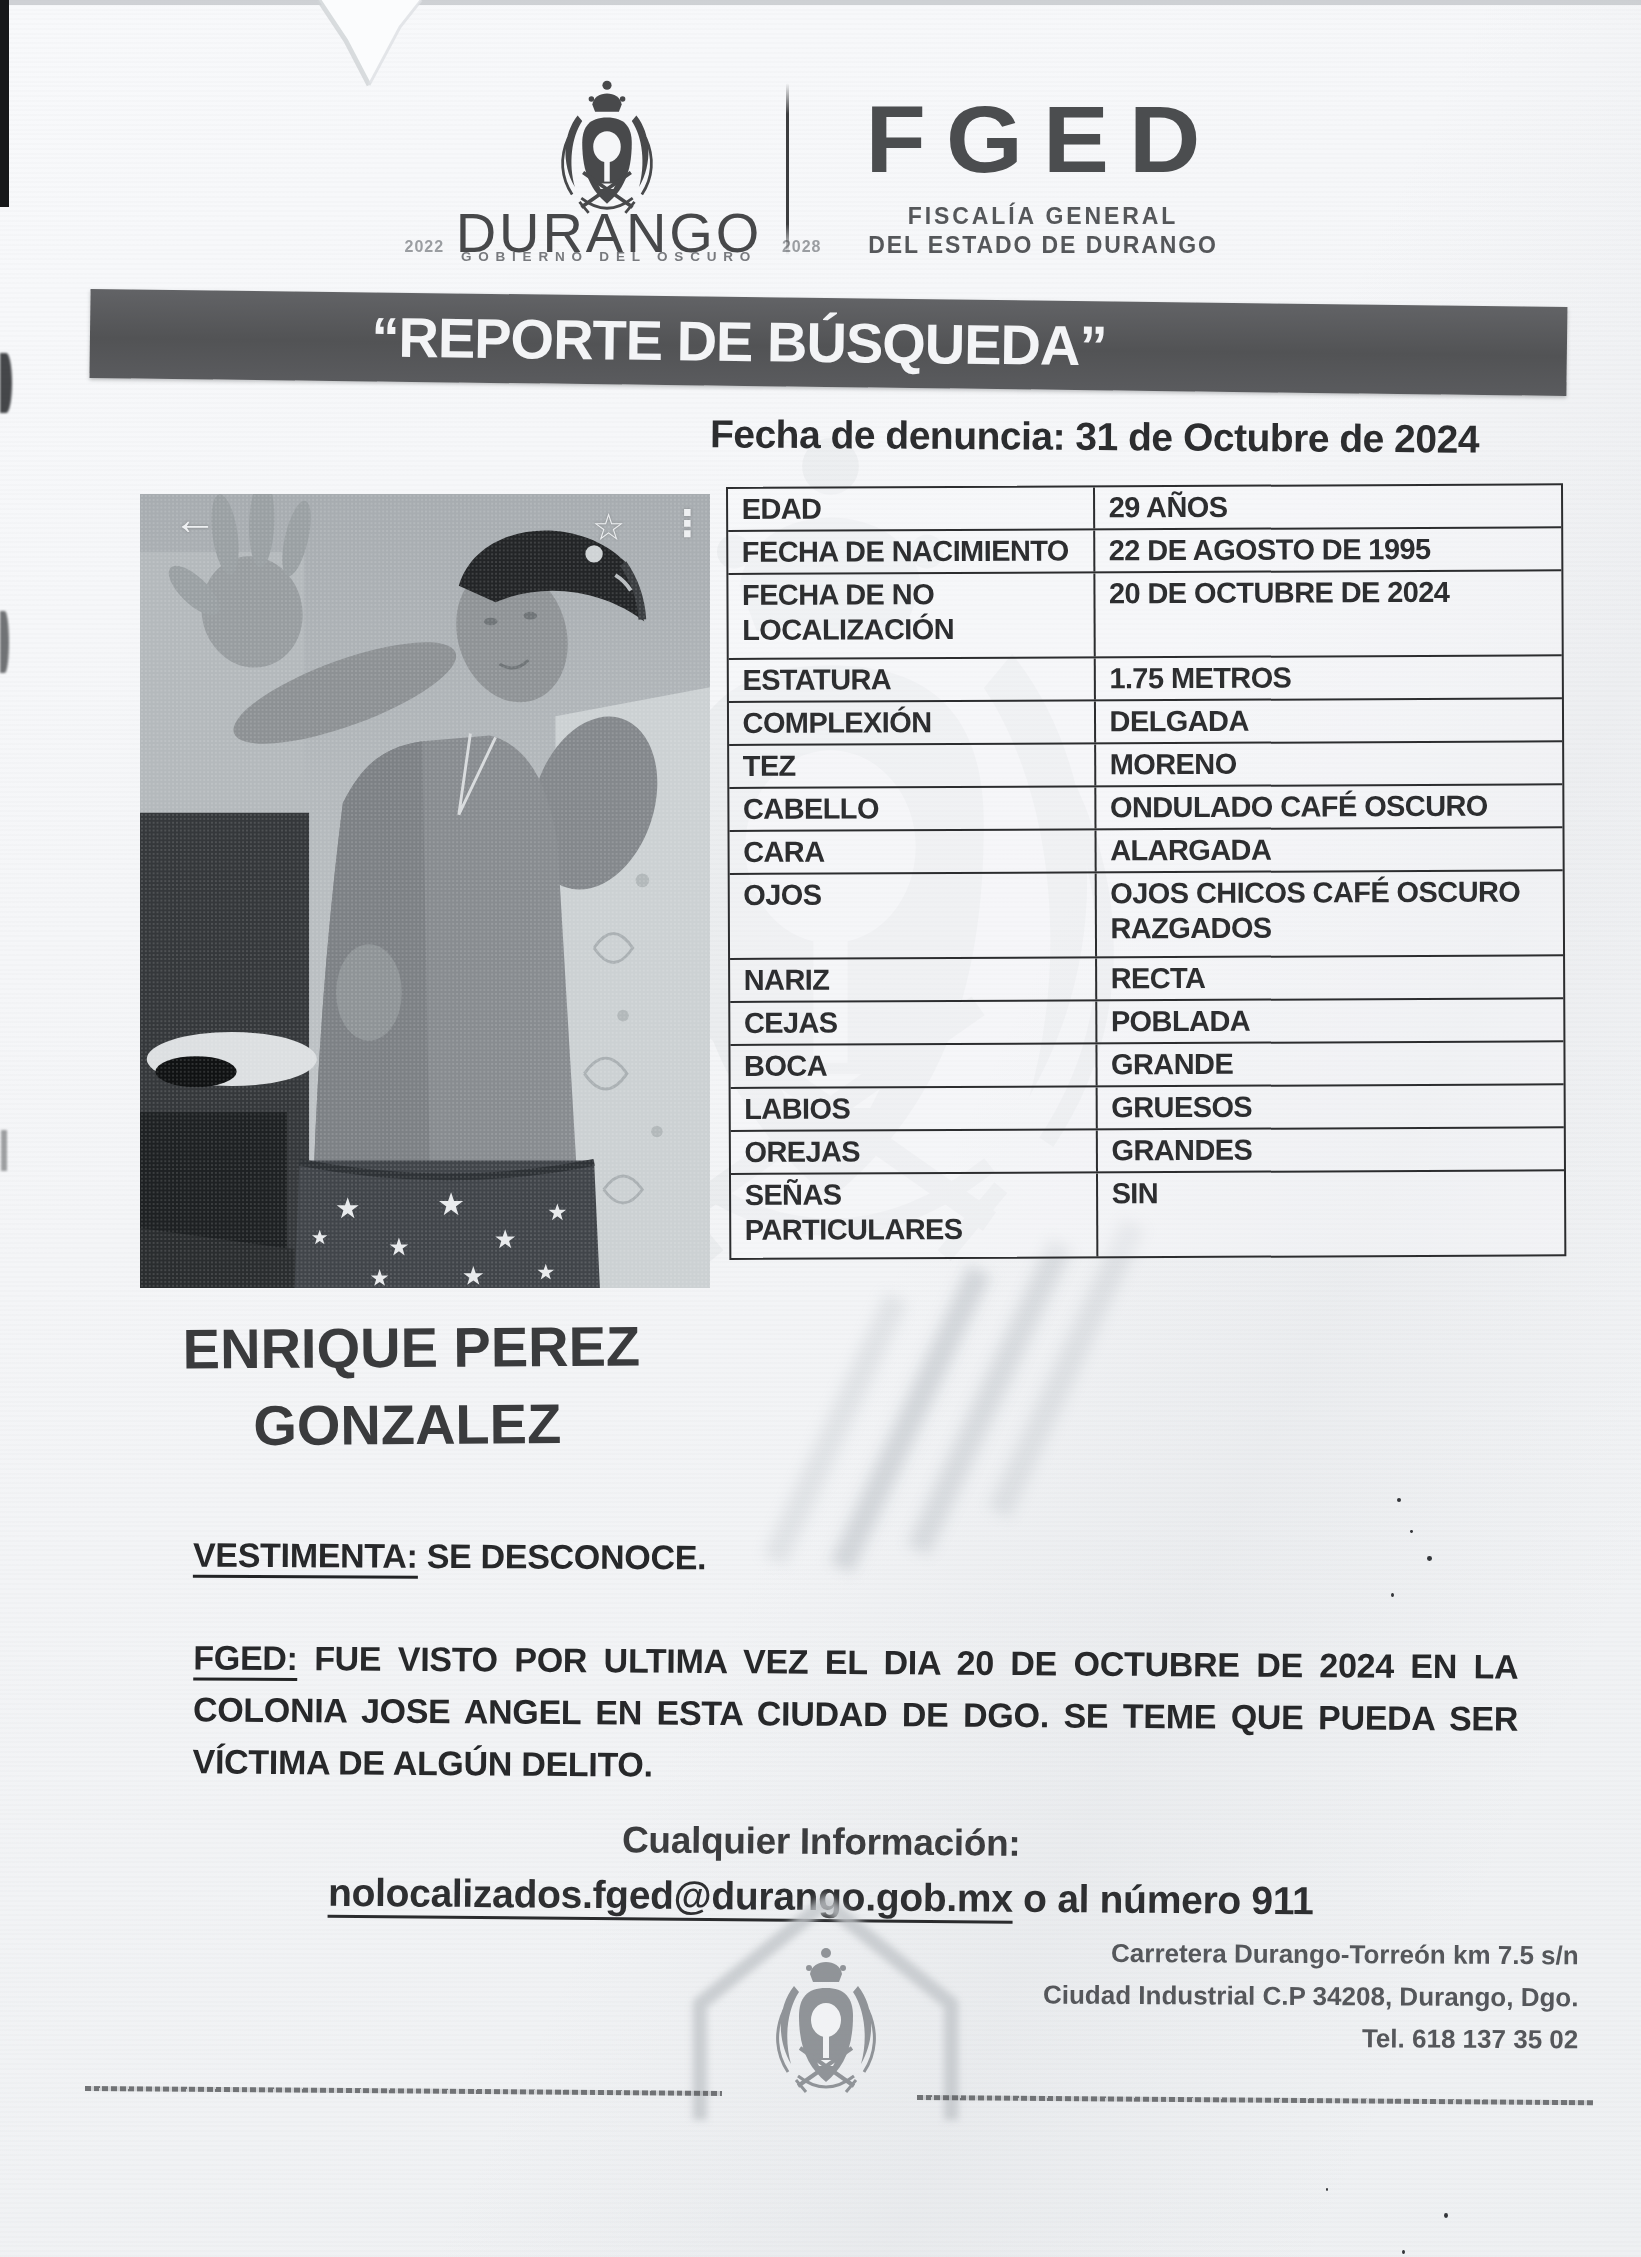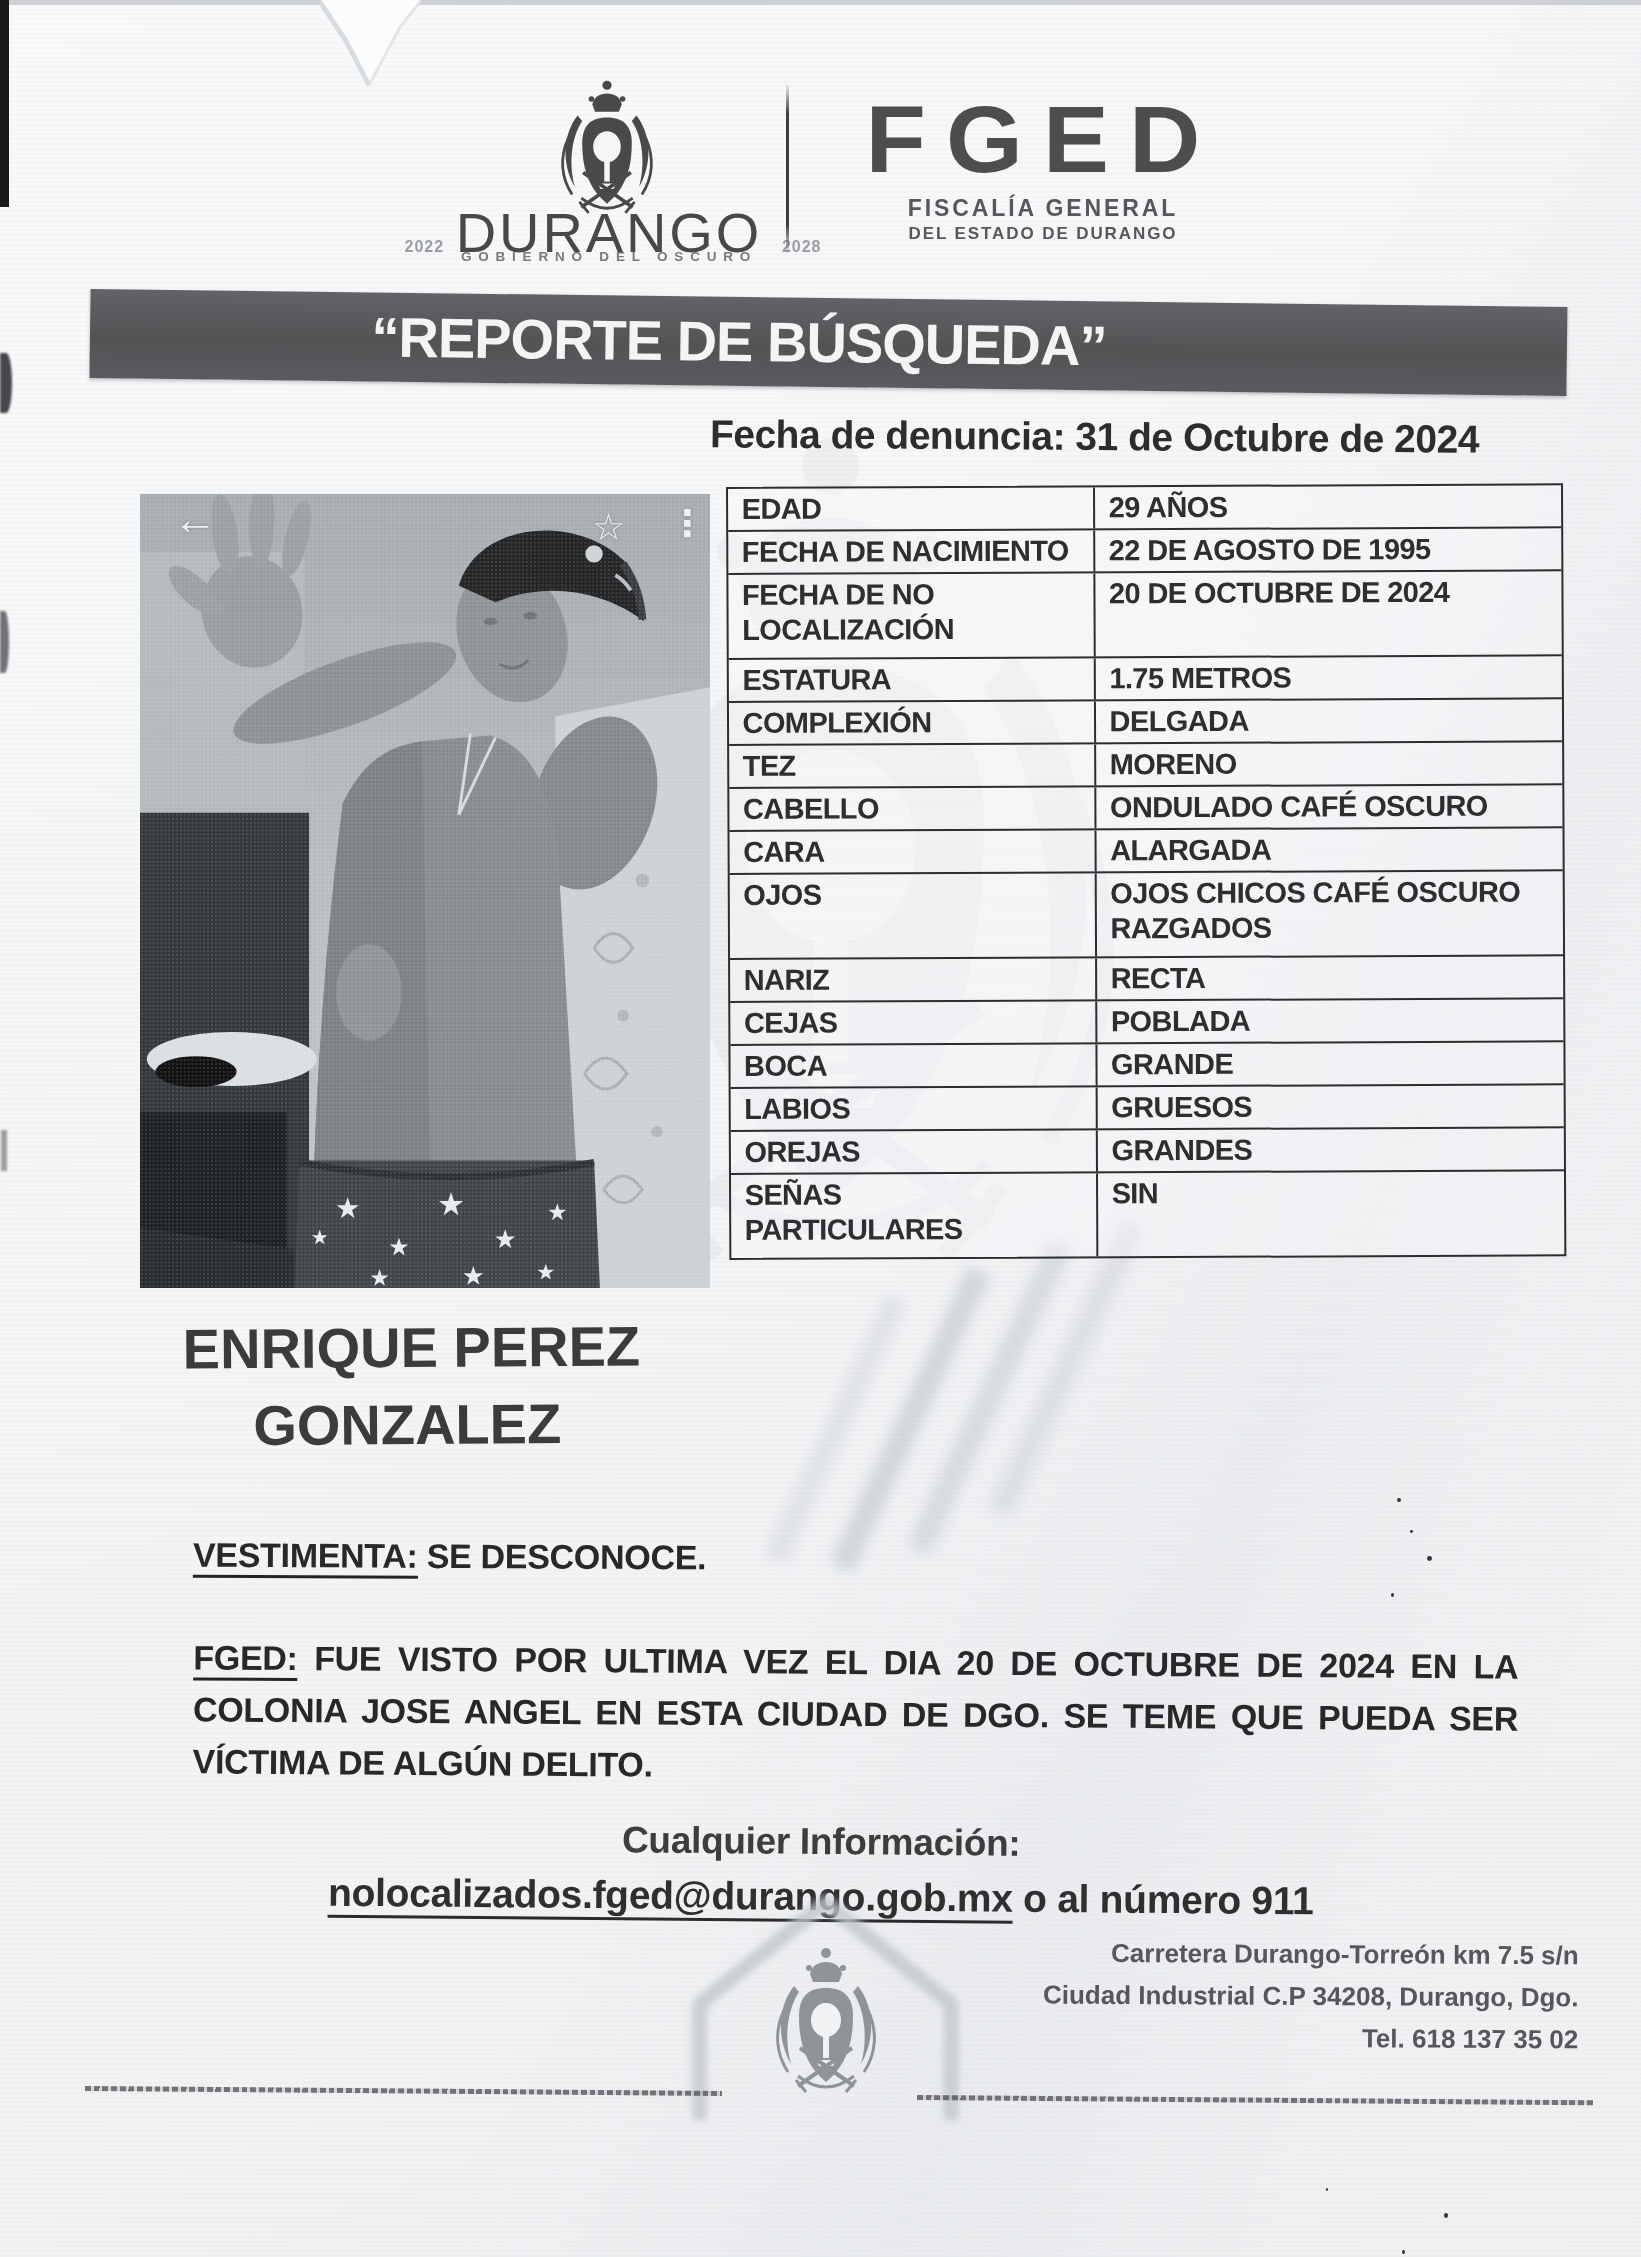--- a/index.html
+++ b/index.html
@@ -29,22 +29,22 @@
   .header-crest{position:absolute;left:550px;top:77px;width:114px;height:156px;color:#48494b;--paper:#f5f6f8;z-index:1;}
   .durango-row{position:absolute;left:406px;top:200px;width:406px;display:flex;justify-content:center;align-items:baseline;gap:11.6px;z-index:1;}
   .durango-year{font-size:16px;color:#9a9da1;letter-spacing:1px;font-weight:bold;margin-left:8px;}
   .durango-word{font-size:56px;font-weight:normal;color:#47484a;letter-spacing:2.9px;text-align:right;}
   .durango-sub{position:absolute;left:406px;top:249px;width:406px;text-align:center;font-size:13.5px;font-weight:bold;
                color:#77797d;letter-spacing:6.8px;z-index:1;}
   .logo-divider{position:absolute;left:786px;top:83px;width:2.9px;height:172px;z-index:1;border-radius:1.9px;
                background:linear-gradient(180deg,rgba(60,61,63,0) 0%,#3c3d3f 18%,#3c3d3f 82%,rgba(60,61,63,0) 100%);}
   .fged{position:absolute;left:850px;top:93px;width:386px;text-align:center;z-index:1;}
   .fged-acronym{font-size:95px;line-height:93px;font-weight:bold;color:#4b4d4f;letter-spacing:19.3px;transform:scaleX(1.04);}
-  .fged-l1{margin-top:9px;font-size:23px;font-weight:bold;color:#55575a;letter-spacing:2.9px;}
-  .fged-l2{margin-top:1.9px;font-size:17px;font-weight:bold;color:#55575a;letter-spacing:1.9px;}
+  .fged-l1{margin-top:17px;font-size:23px;font-weight:bold;color:#55575a;letter-spacing:2.9px;}
+  .fged-l2{margin-top:1.9px;font-size:23px;font-weight:bold;color:#55575a;letter-spacing:1.9px;}
   
   .banner{position:absolute;left:90px;top:289px;width:1477px;height:89px;background:linear-gradient(180deg,#626366,#525355 55%,#5a5b5e);
           transform:rotate(.7deg);transform-origin:left center;z-index:1;box-shadow:0 1.9px 3.9px rgba(90,92,95,.35);}
   .banner-text{display:block;text-align:center;padding-right:179px;font-size:56px;line-height:89px;font-weight:bold;
           color:#f3f4f6;letter-spacing:-1px;}
   .report-date{position:absolute;left:710px;top:415px;font-size:39px;font-weight:bold;color:#2c2d2f;
           letter-spacing:-0.5px;transform:rotate(.4deg);z-index:1;}
   
   .photo{position:absolute;left:140px;top:494px;width:570px;height:794px;margin:0;overflow:hidden;z-index:1;}
   .photo svg{position:absolute;inset:0;width:100%;height:100%;}

